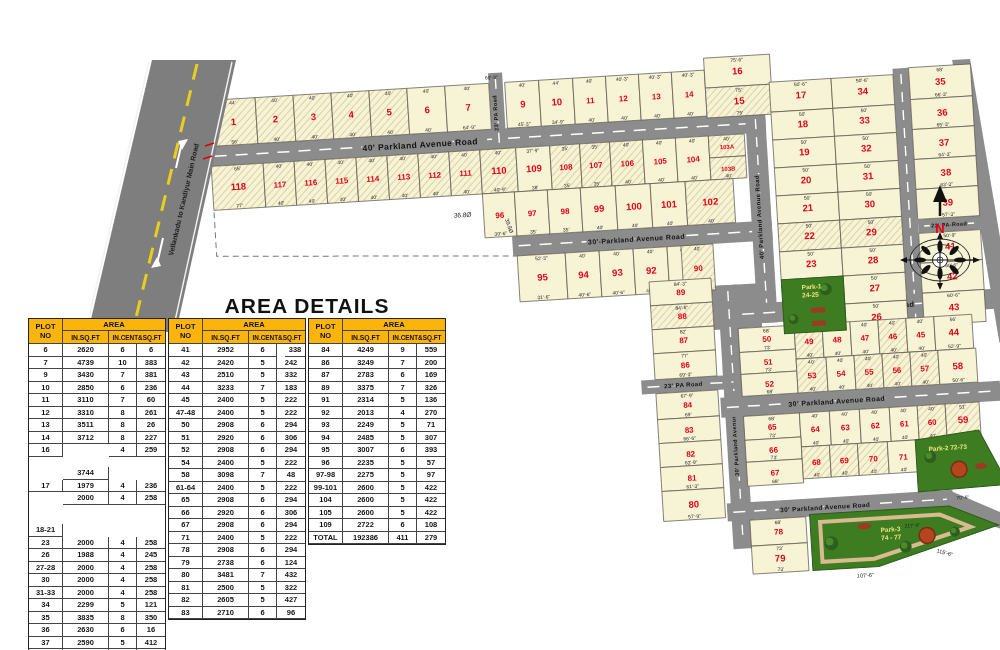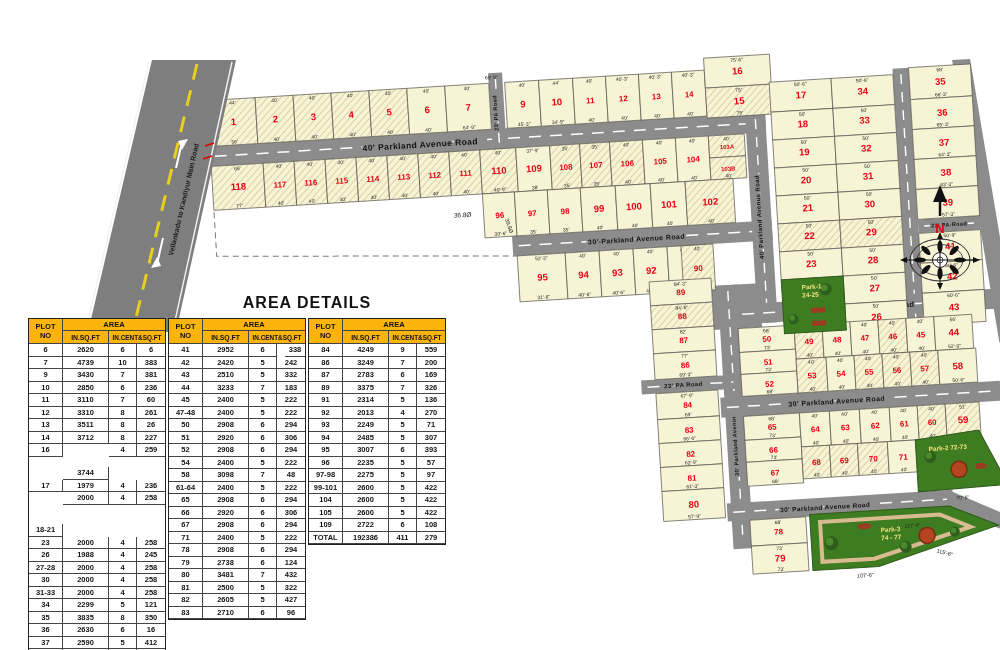--- a/index.html
+++ b/index.html
@@ -1,21 +1,21 @@
 <!DOCTYPE html>
 <html><head>
 <meta charset="utf-8">
 <style>
   html,body{margin:0;padding:0;background:#fff;width:1000px;height:650px;overflow:hidden;
     font-family:"Liberation Sans",sans-serif;}
   #stage{position:relative;width:1000px;height:650px;background:#fff;}
   #map-svg{position:absolute;left:0;top:0;}
   svg text{font-family:"Liberation Sans",sans-serif;}
   .page-title{position:absolute;left:212px;top:294px;width:190px;text-align:center;
-    font-size:16px;font-weight:bold;letter-spacing:1px;color:#111;}
+    font-size:21px;font-weight:bold;letter-spacing:1px;color:#111;}
   .area-table{position:absolute;display:grid;grid-template-columns:34px 46px 28px 28px;
     border:1.2px solid #222;background:#fff;}
   .tc{border-right:0.8px solid #444;border-bottom:0.8px solid #444;font-size:7.5px;
     display:flex;align-items:center;justify-content:center;color:#111;font-weight:600;
     overflow:hidden;white-space:nowrap;}
   .tc.last{border-right:none;}
   .th{background:var(--hdr,#FBB40C);font-weight:bold;}
   .tot{font-weight:bold;}
 </style>
 </head>

